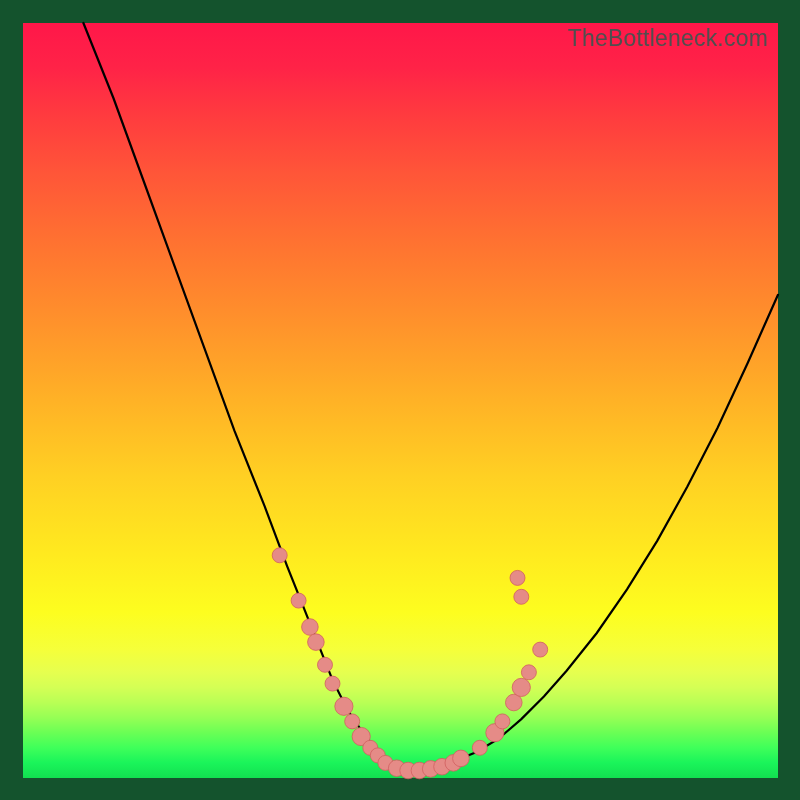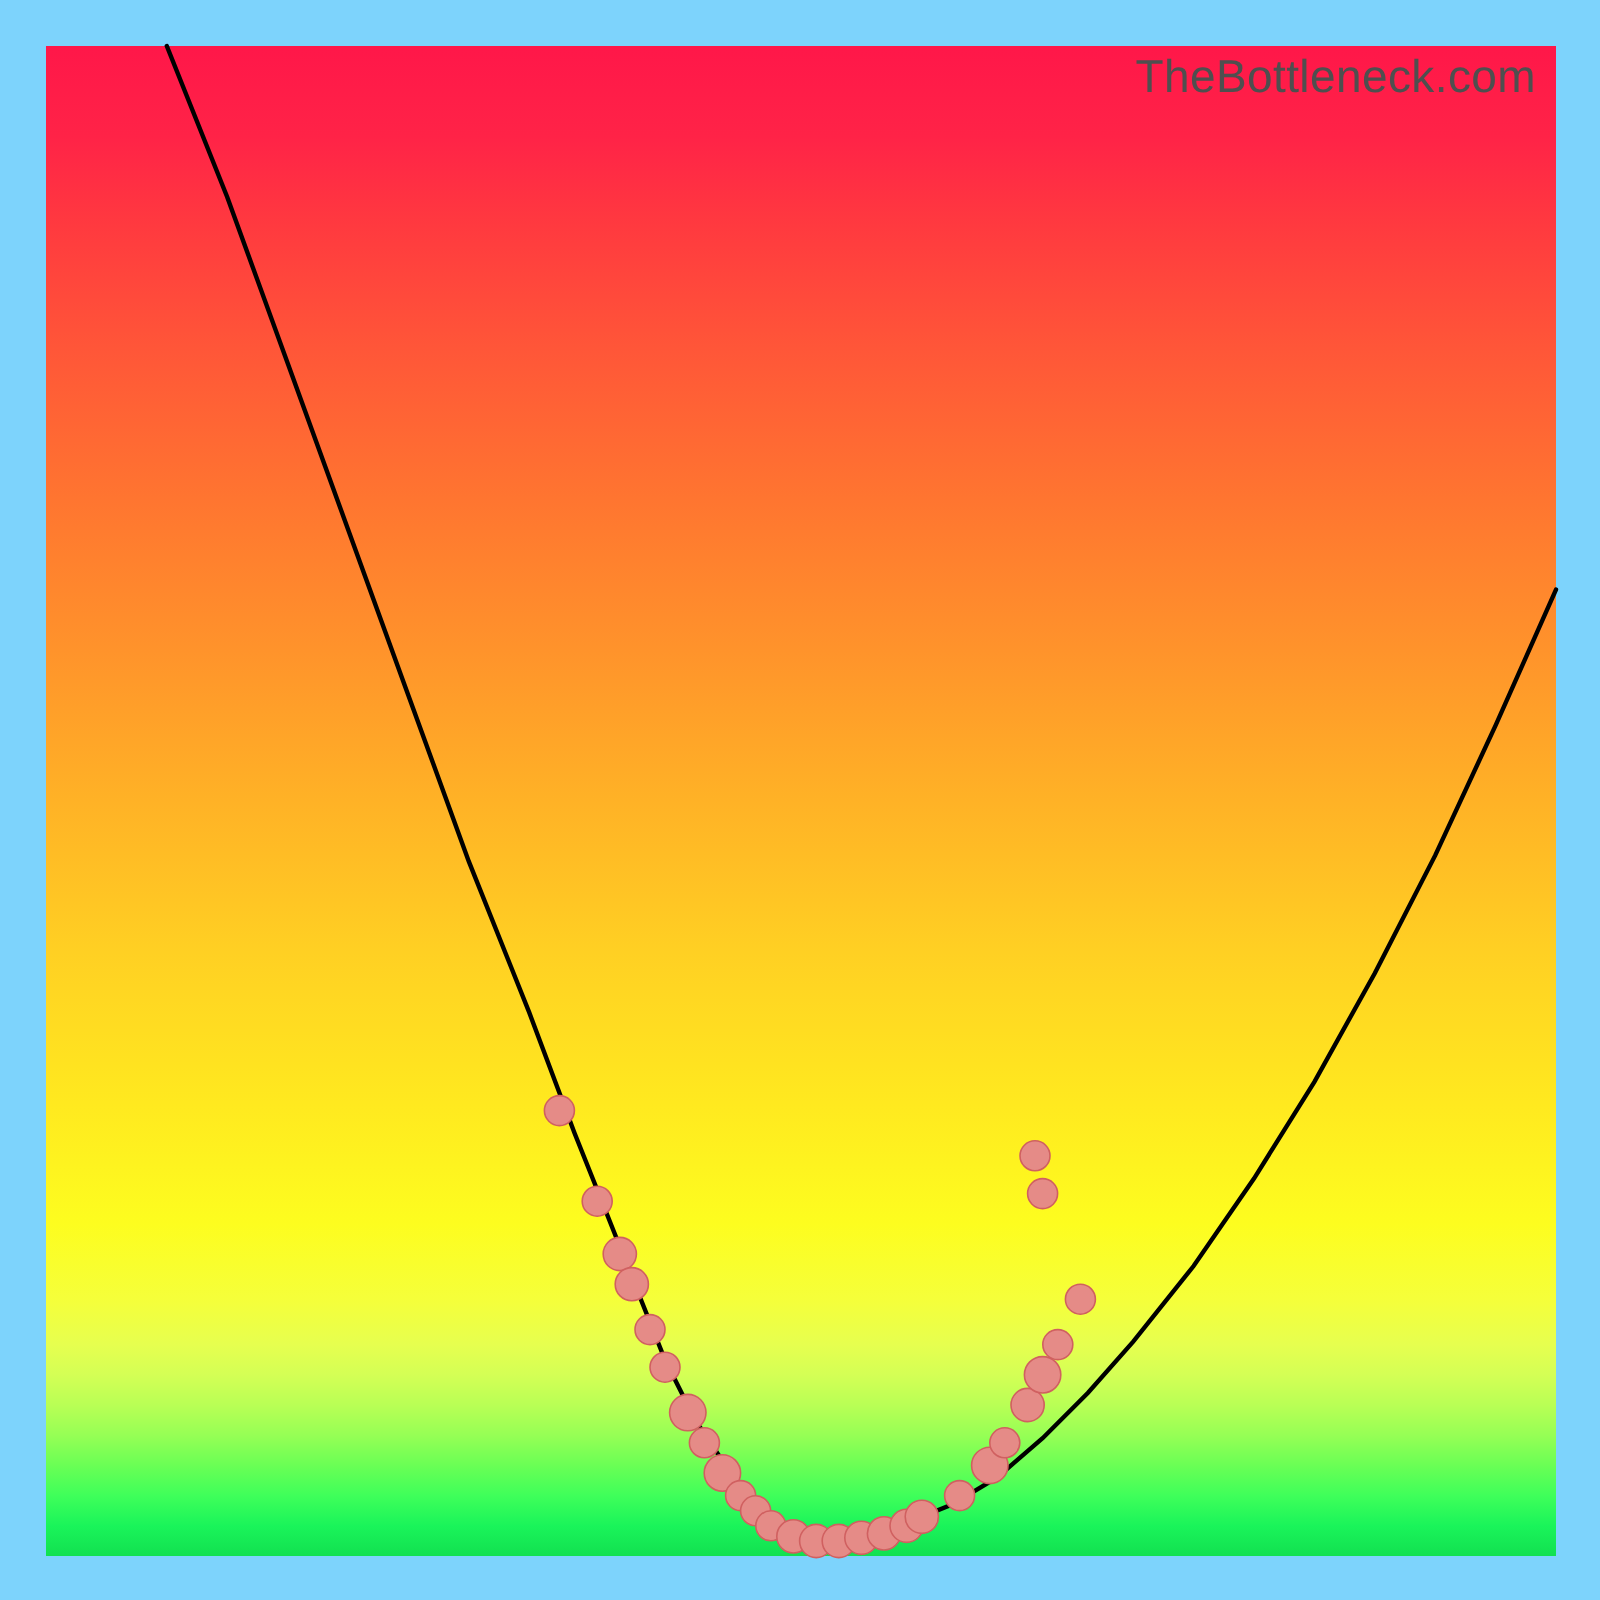--- a/index.html
+++ b/index.html
@@ -8,21 +8,21 @@
     width: 800px;
     height: 800px;
     overflow: hidden;
     background: #000;
     font-family: Arial, Helvetica, sans-serif;
   }
   .frame {
     position: relative;
     width: 800px;
     height: 800px;
-    background: #7dd3fc;
+    background: #14532d;
   }
   .plot-area {
     position: absolute;
     left: 23px;
     top: 23px;
     width: 755px;
     height: 755px;
     
     background: linear-gradient(
       to bottom,

